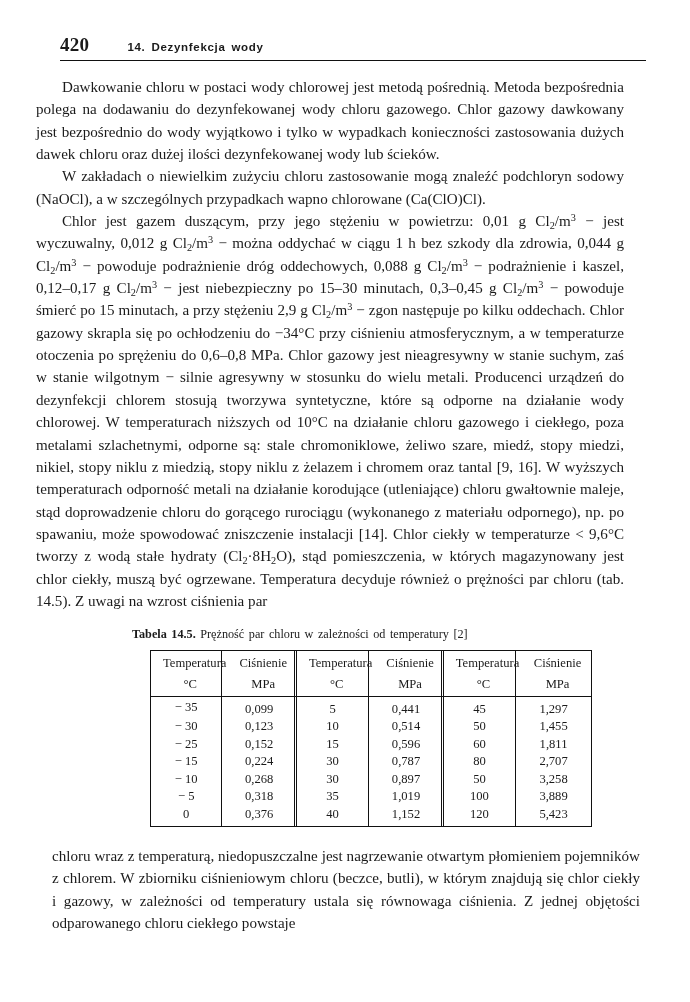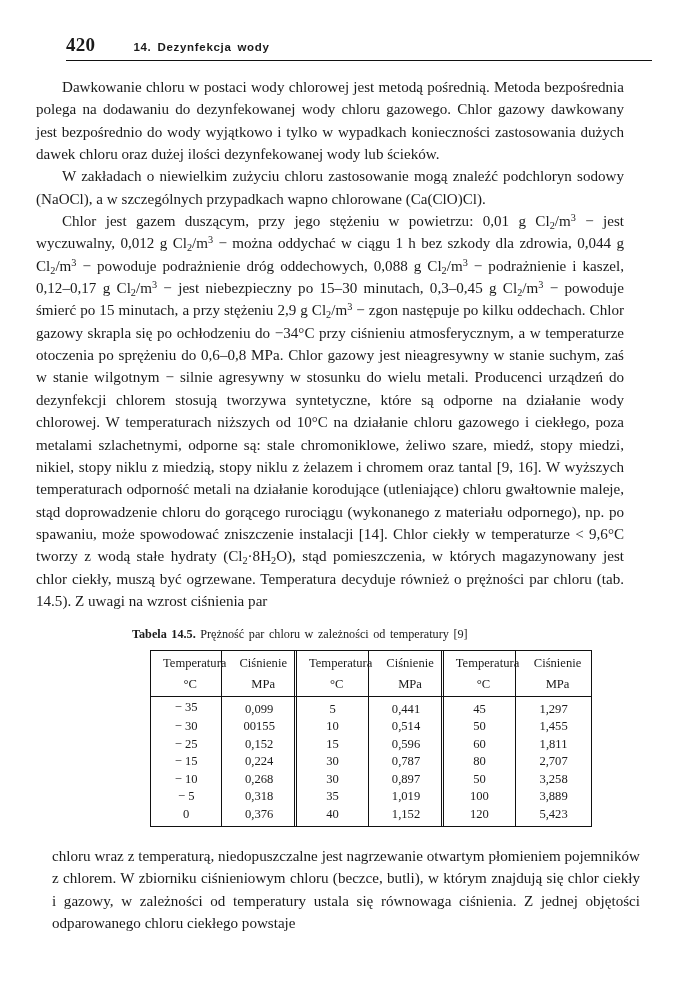--- a/index.html
+++ b/index.html
@@ -13,21 +13,21 @@
     height: 1002px;
     background: #ffffff;
     font-family: "Liberation Serif", "DejaVu Serif", serif;
     color: #1a1a1a;
     overflow: hidden;
   }
 
   
   .header {
     position: absolute;
-    left: 66px;
+    left: 60px;
     top: 34px;
     width: 586px;
     height: 30px;
   }
   .header-inner {
     display: flex;
     align-items: baseline;
     padding-bottom: 4px;
     border-bottom: 1.6px solid #111;
   }
@@ -161,21 +161,21 @@
 
   <div class="body">
     <p class="para indent">Dawkowanie chloru w postaci wody chlorowej jest metodą pośrednią. Metoda bezpośrednia polega na dodawaniu do dezynfekowanej wody chloru gazowego. Chlor gazowy dawkowany jest bezpośrednio do wody wyjątkowo i tylko w wypadkach konieczności zastosowania dużych dawek chloru oraz dużej ilości dezynfekowanej wody lub ścieków.</p>
     <p class="para indent">W zakładach o niewielkim zużyciu chloru zastosowanie mogą znaleźć podchloryn sodowy (NaOCl), a w szczególnych przypadkach wapno chlorowane (Ca(ClO)Cl).</p>
     <p class="para indent">Chlor jest gazem duszącym, przy jego stężeniu w powietrzu: 0,01 g Cl<sub>2</sub>/m<sup>3</sup> − jest wyczuwalny, 0,012 g Cl<sub>2</sub>/m<sup>3</sup> − można oddychać w ciągu 1 h bez szkody dla zdrowia, 0,044 g Cl<sub>2</sub>/m<sup>3</sup> − powoduje podrażnienie dróg oddechowych, 0,088 g Cl<sub>2</sub>/m<sup>3</sup> − podrażnienie i kaszel, 0,12–0,17 g Cl<sub>2</sub>/m<sup>3</sup> − jest niebezpieczny po 15–30 minutach, 0,3–0,45 g Cl<sub>2</sub>/m<sup>3</sup> − powoduje śmierć po 15 minutach, a przy stężeniu 2,9 g Cl<sub>2</sub>/m<sup>3</sup> − zgon następuje po kilku oddechach. Chlor gazowy skrapla się po ochłodzeniu do −34°C przy ciśnieniu atmosferycznym, a w temperaturze otoczenia po sprężeniu do 0,6–0,8 MPa. Chlor gazowy jest nieagresywny w stanie suchym, zaś w stanie wilgotnym − silnie agresywny w stosunku do wielu metali. Producenci urządzeń do dezynfekcji chlorem stosują tworzywa syntetyczne, które są odporne na działanie wody chlorowej. W temperaturach niższych od 10°C na działanie chloru gazowego i ciekłego, poza metalami szlachetnymi, odporne są: stale chromoniklowe, żeliwo szare, miedź, stopy miedzi, nikiel, stopy niklu z miedzią, stopy niklu z żelazem i chromem oraz tantal [9, 16]. W wyższych temperaturach odporność metali na działanie korodujące (utleniające) chloru gwałtownie maleje, stąd doprowadzenie chloru do gorącego rurociągu (wykonanego z materiału odpornego), np. po spawaniu, może spowodować zniszczenie instalacji [14]. Chlor ciekły w temperaturze &lt; 9,6°C tworzy z wodą stałe hydraty (Cl<sub>2</sub>·8H<sub>2</sub>O), stąd pomieszczenia, w których magazynowany jest chlor ciekły, muszą być ogrzewane. Temperatura decyduje również o prężności par chloru (tab. 14.5). Z uwagi na wzrost ciśnienia par</p>
   </div>
 
   <div class="table-wrap">
     <div class="table-caption">
       <b>Tabela 14.5.</b>
-      <span>Prężność par chloru w zależności od temperatury [9]</span>
+      <span>Prężność par chloru w zależności od temperatury [2]</span>
     </div>
 
     <table class="data">
       <colgroup>
         <col style="width:16.2%">
         <col style="width:16.9%">
         <col style="width:16.4%">
         <col style="width:16.9%">
         <col style="width:16.4%">
         <col style="width:17.2%">
@@ -202,21 +202,21 @@
           <tr style="padding-top: 3px;">
             <td class="num" style="">− 35</td>
             <td class="sep-single num" style="padding-top: 4px;">0,099</td>
             <td class="group-gap num" style="padding-top: 4px;">5</td>
             <td class="sep-single num" style="padding-top: 4px;">0,441</td>
             <td class="group-gap num" style="padding-top: 4px;">45</td>
             <td class="sep-single num" style="padding-top: 4px;">1,297</td>
           </tr>
           <tr>
             <td class="num">− 30</td>
-            <td class="sep-single num">00155</td>
+            <td class="sep-single num">0,123</td>
             <td class="group-gap num">10</td>
             <td class="sep-single num">0,514</td>
             <td class="group-gap num">50</td>
             <td class="sep-single num">1,455</td>
           </tr>
           <tr>
             <td class="num">− 25</td>
             <td class="sep-single num">0,152</td>
             <td class="group-gap num">15</td>
             <td class="sep-single num">0,596</td>

